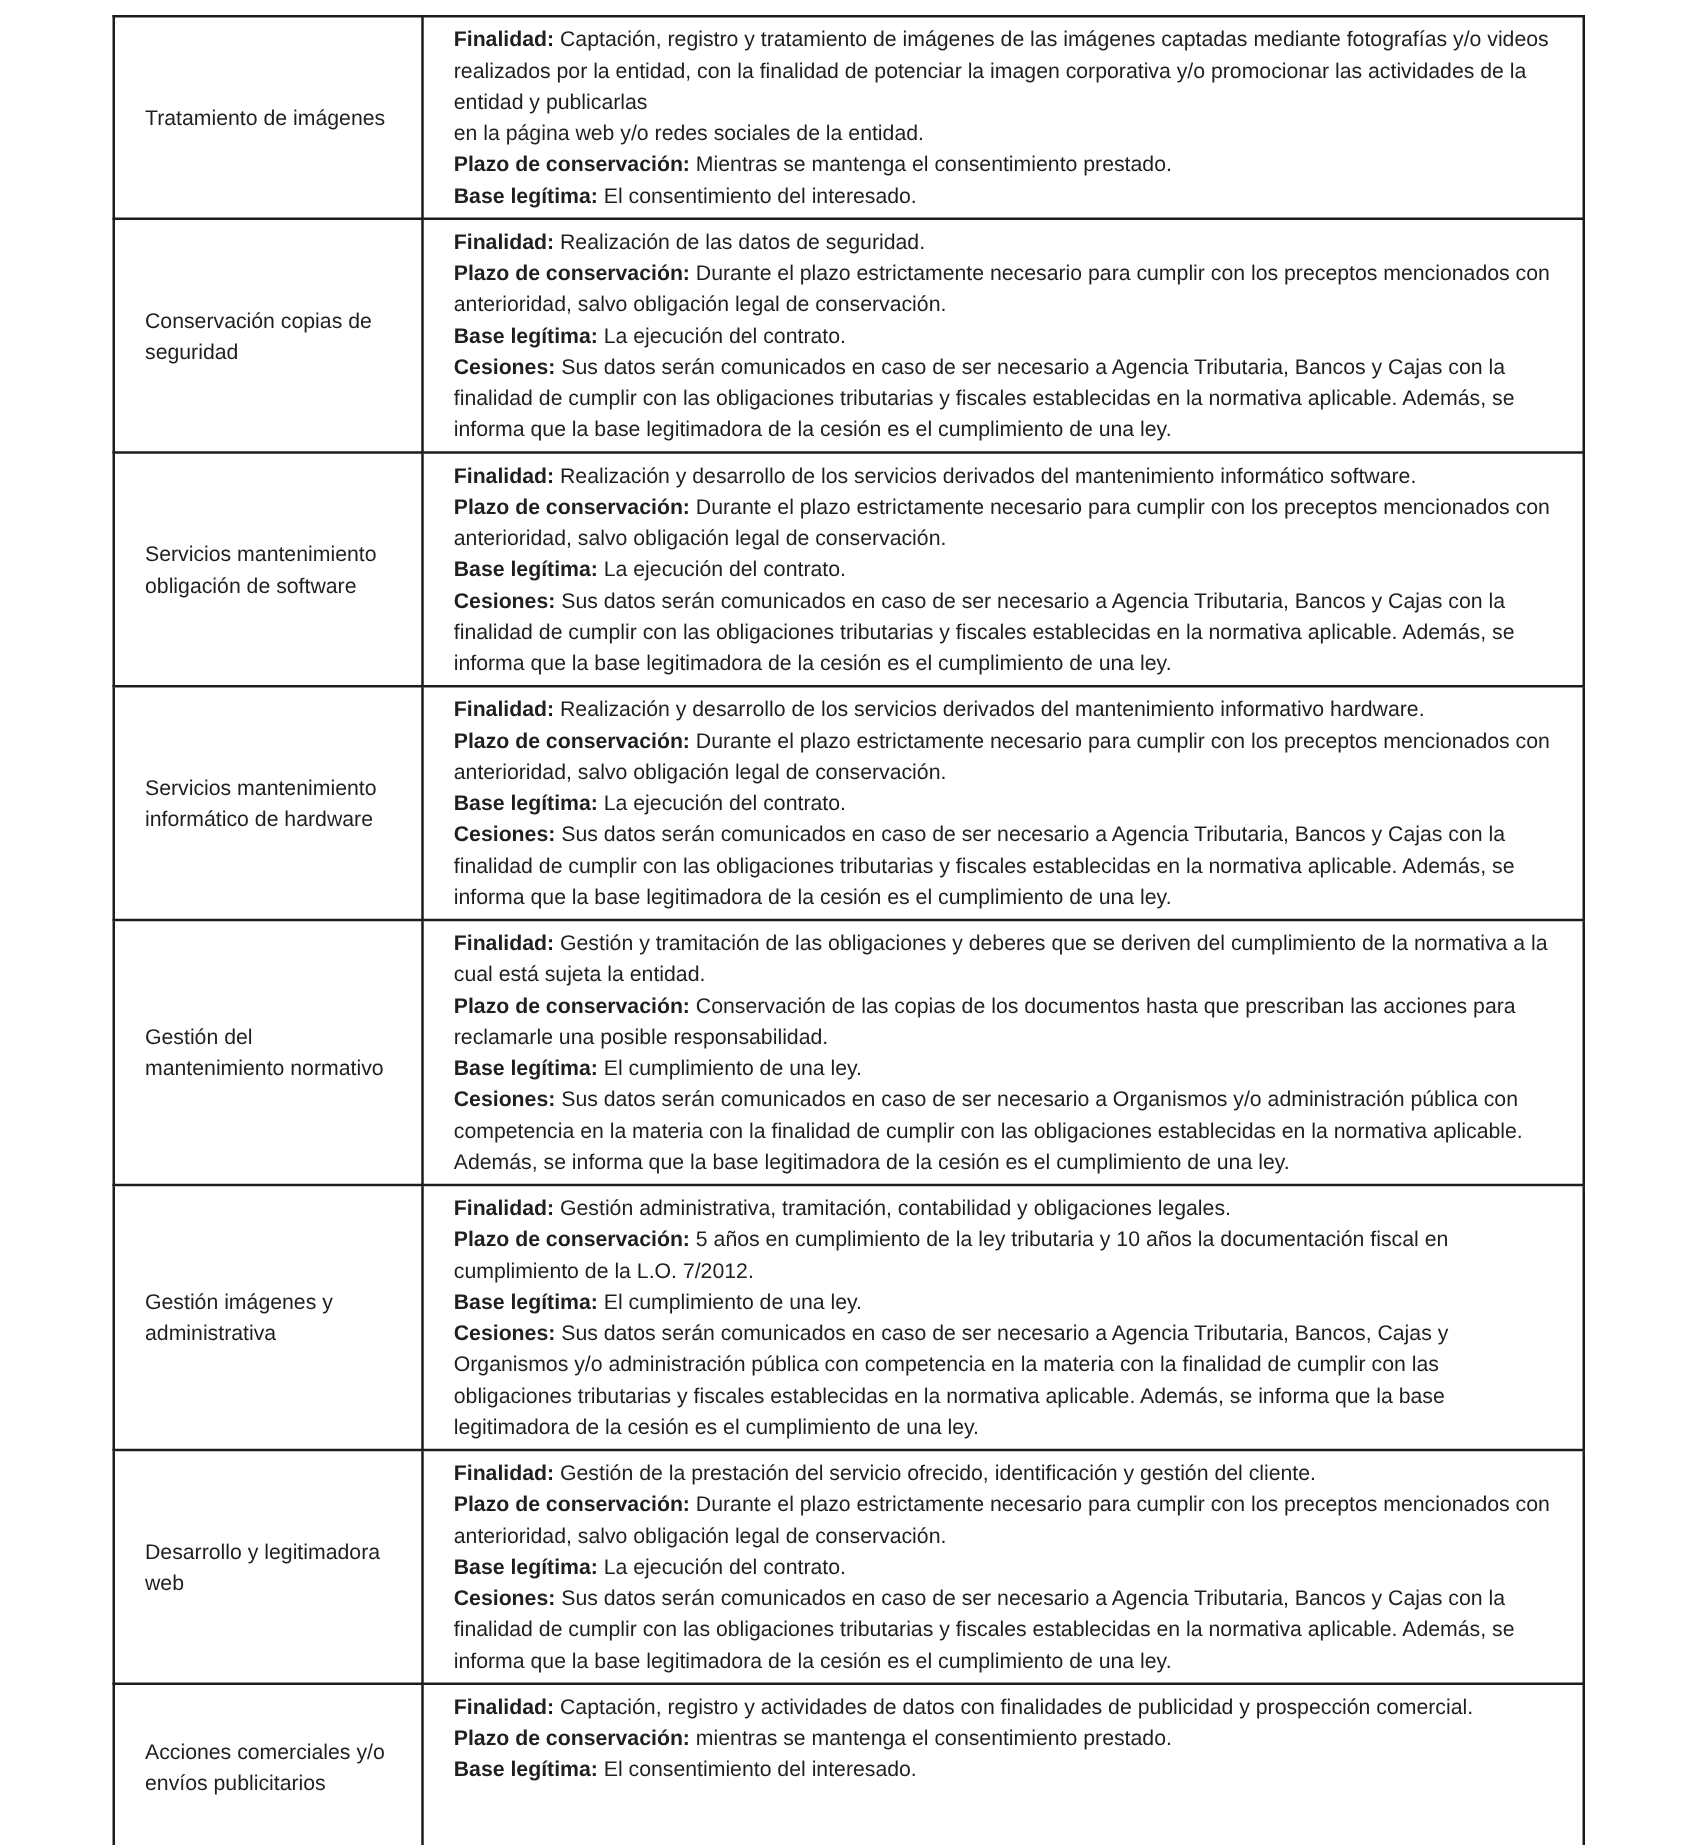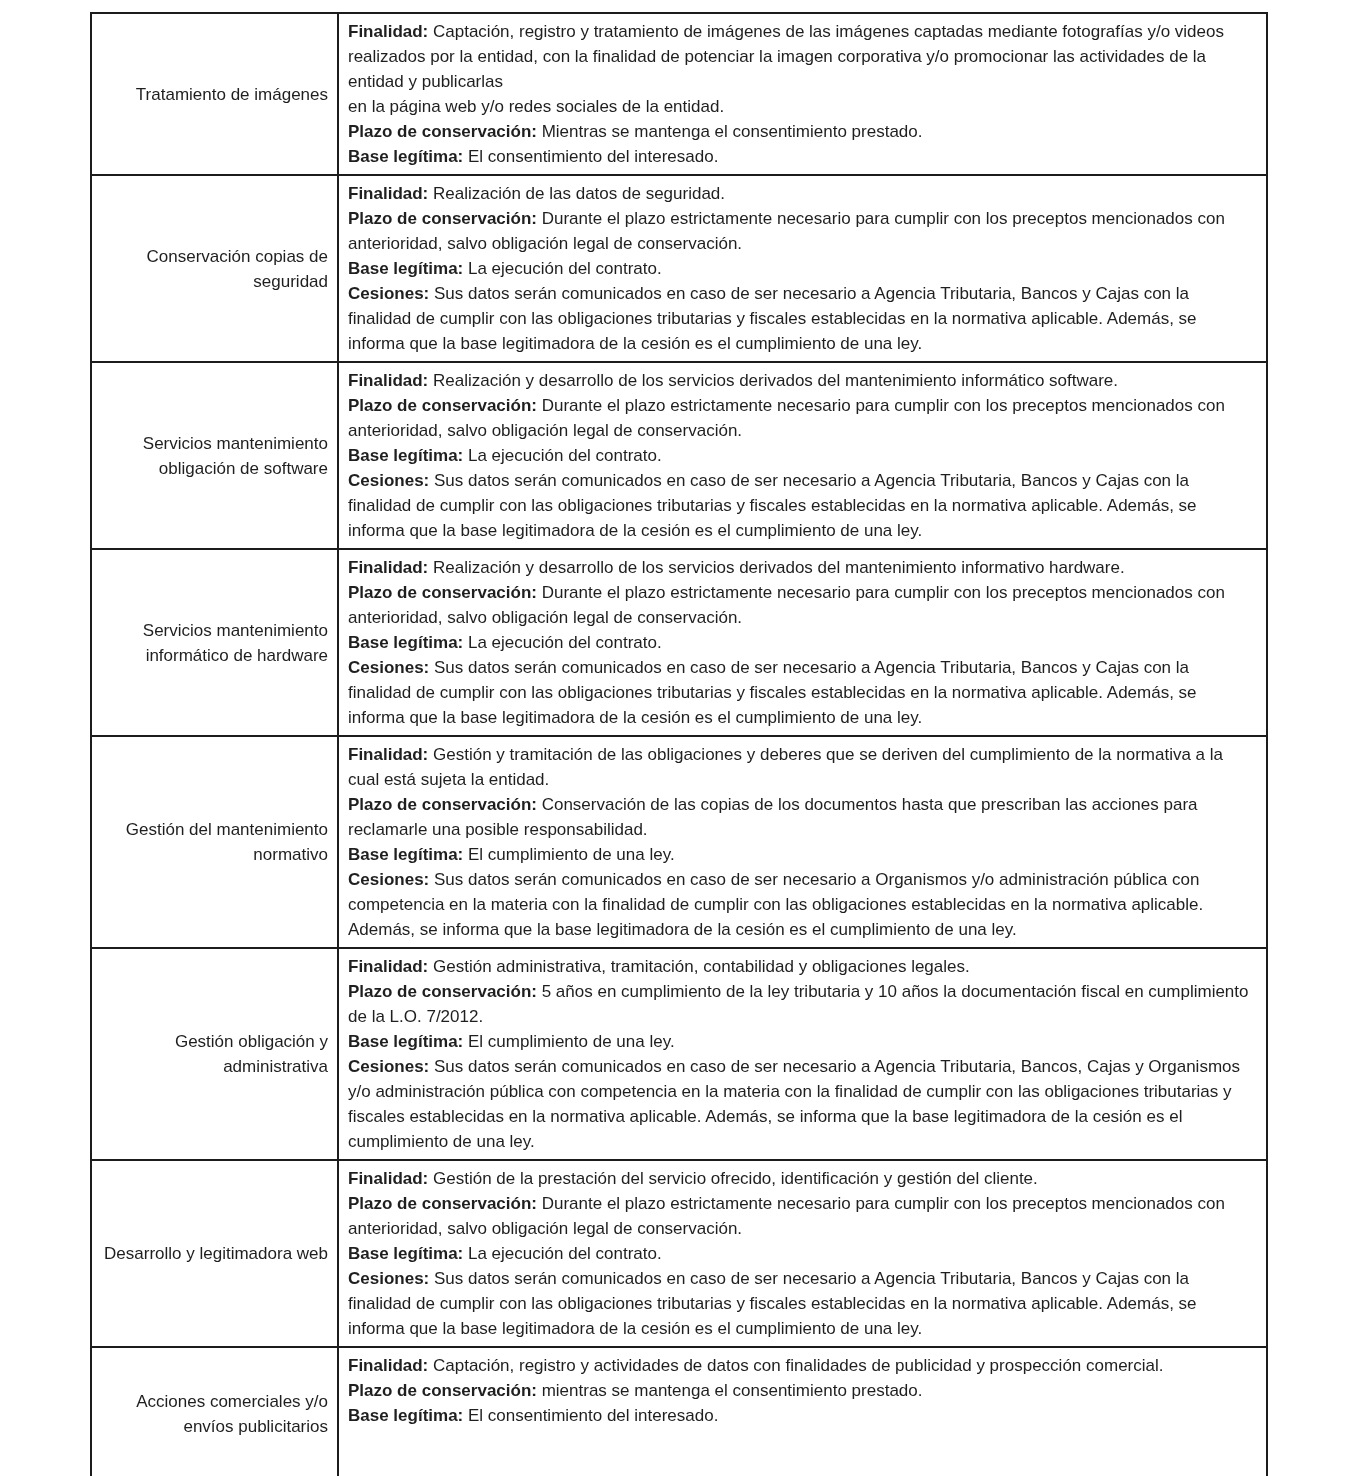--- a/index.html
+++ b/index.html
@@ -22,25 +22,25 @@
     left: 90px;
     top: 12px;
     width: 1178px;
     border-collapse: collapse;
     table-layout: fixed;
     font-size: 17px;
     line-height: 25px;
   }
   table.treatments td {
     border: 2px solid #1c1c1c;
-    padding: 5px 9px;
+    padding: 5px 24px;
   }
   td.cell-name {
     width: 247px;
-    text-align: right;
+    text-align: left;
     vertical-align: middle;
     padding: 5px 6px;
   }
   td.cell-details {
     vertical-align: top;
     padding: 7px 10px 6px 9px;
   }
   .detail-line { margin: 0; }
   .detail-line strong { font-weight: 700; }
   .detail-line span { white-space: pre-line; }
@@ -99,21 +99,21 @@
         <tr>
           <td class="cell-name">Gestión del mantenimiento normativo</td>
           <td class="cell-details">
             <div class="detail-line"><strong>Finalidad:</strong><span> Gestión y tramitación de las obligaciones y deberes que se deriven del cumplimiento de la normativa a la cual está sujeta la entidad.</span></div>
             <div class="detail-line"><strong>Plazo de conservación:</strong><span> Conservación de las copias de los documentos hasta que prescriban las acciones para reclamarle una posible responsabilidad.</span></div>
             <div class="detail-line"><strong>Base legítima:</strong><span> El cumplimiento de una ley.</span></div>
             <div class="detail-line"><strong>Cesiones:</strong><span> Sus datos serán comunicados en caso de ser necesario a Organismos y/o administración pública con competencia en la materia con la finalidad de cumplir con las obligaciones establecidas en la normativa aplicable. Además, se informa que la base legitimadora de la cesión es el cumplimiento de una ley.</span></div>
           </td>
         </tr>
         <tr>
-          <td class="cell-name">Gestión obligación y administrativa</td>
+          <td class="cell-name">Gestión imágenes y administrativa</td>
           <td class="cell-details">
             <div class="detail-line"><strong>Finalidad:</strong><span> Gestión administrativa, tramitación, contabilidad y obligaciones legales.</span></div>
             <div class="detail-line"><strong>Plazo de conservación:</strong><span> 5 años en cumplimiento de la ley tributaria y 10 años la documentación fiscal en cumplimiento de la L.O. 7/2012.</span></div>
             <div class="detail-line"><strong>Base legítima:</strong><span> El cumplimiento de una ley.</span></div>
             <div class="detail-line"><strong>Cesiones:</strong><span> Sus datos serán comunicados en caso de ser necesario a Agencia Tributaria, Bancos, Cajas y Organismos y/o administración pública con competencia en la materia con la finalidad de cumplir con las obligaciones tributarias y fiscales establecidas en la normativa aplicable. Además, se informa que la base legitimadora de la cesión es el cumplimiento de una ley.</span></div>
           </td>
         </tr>
         <tr>
           <td class="cell-name">Desarrollo y legitimadora web</td>
           <td class="cell-details">

